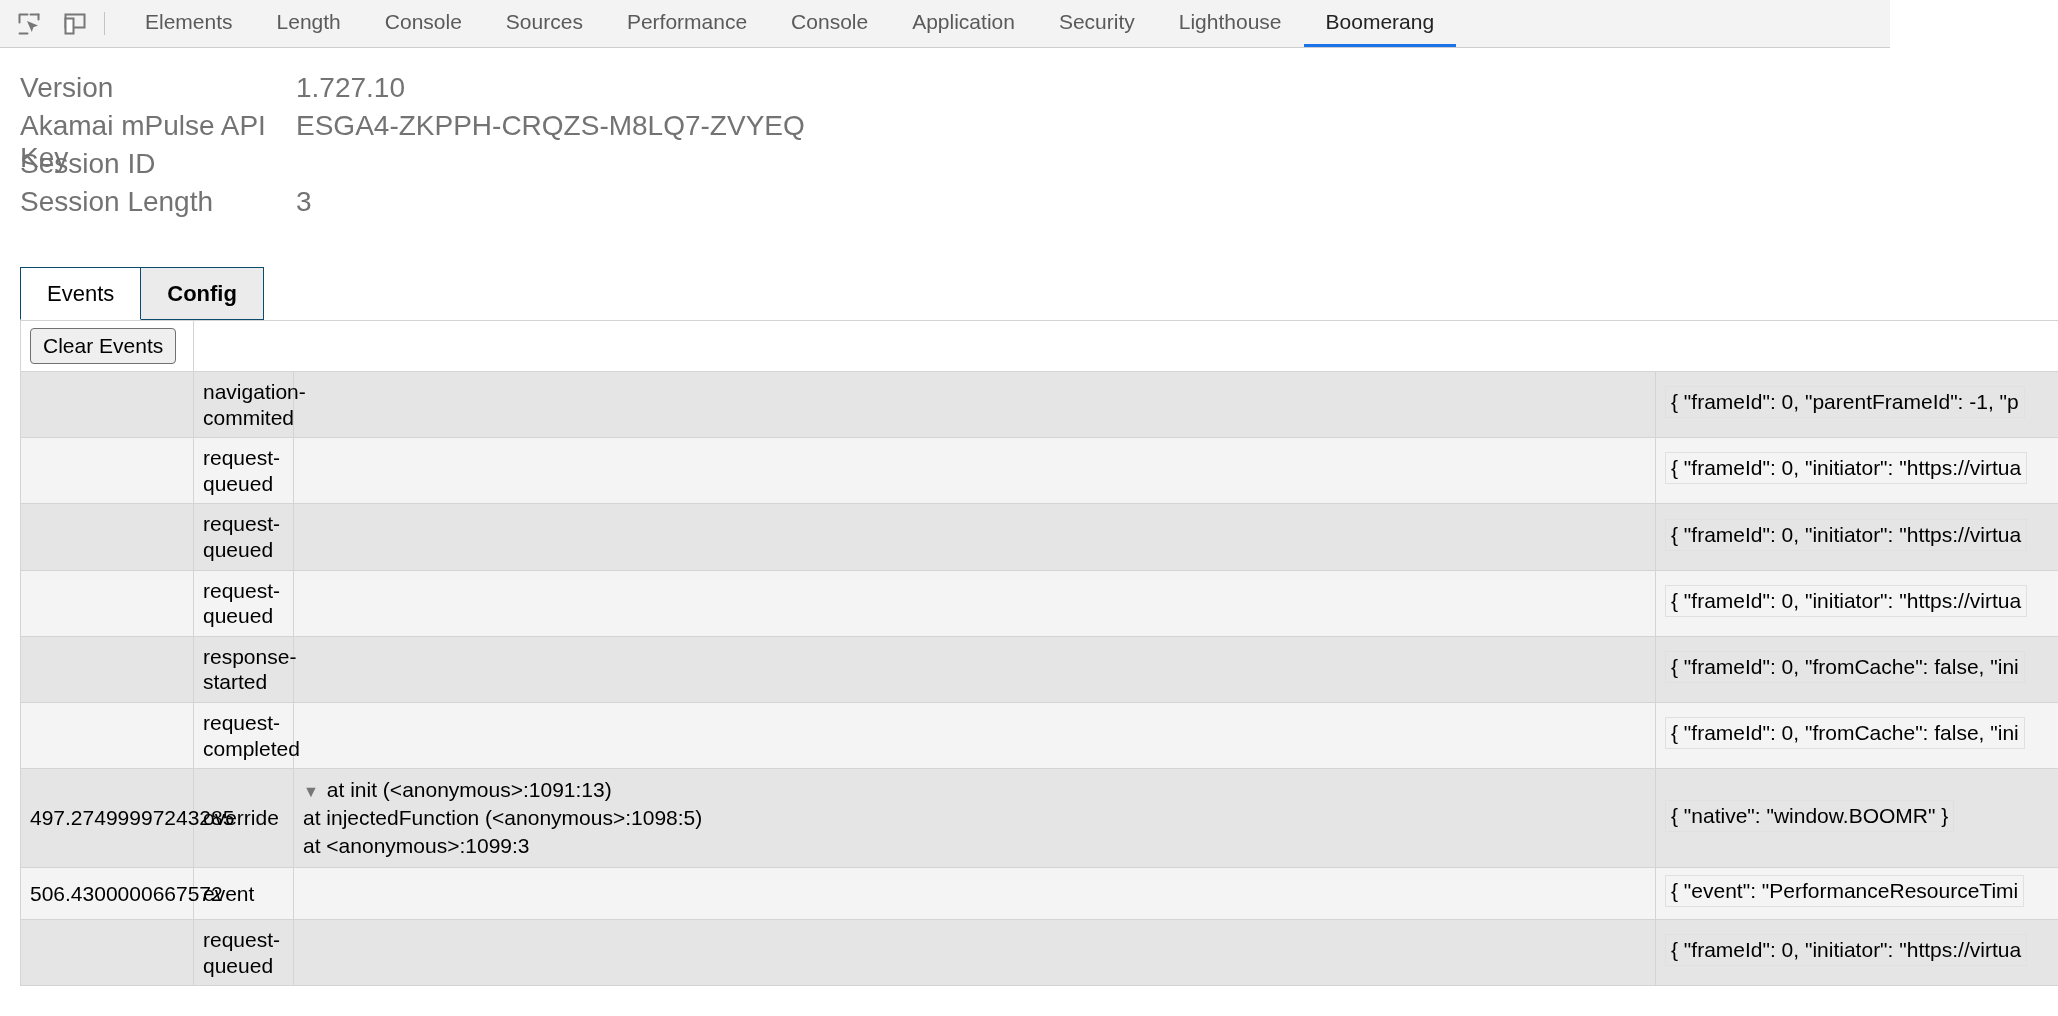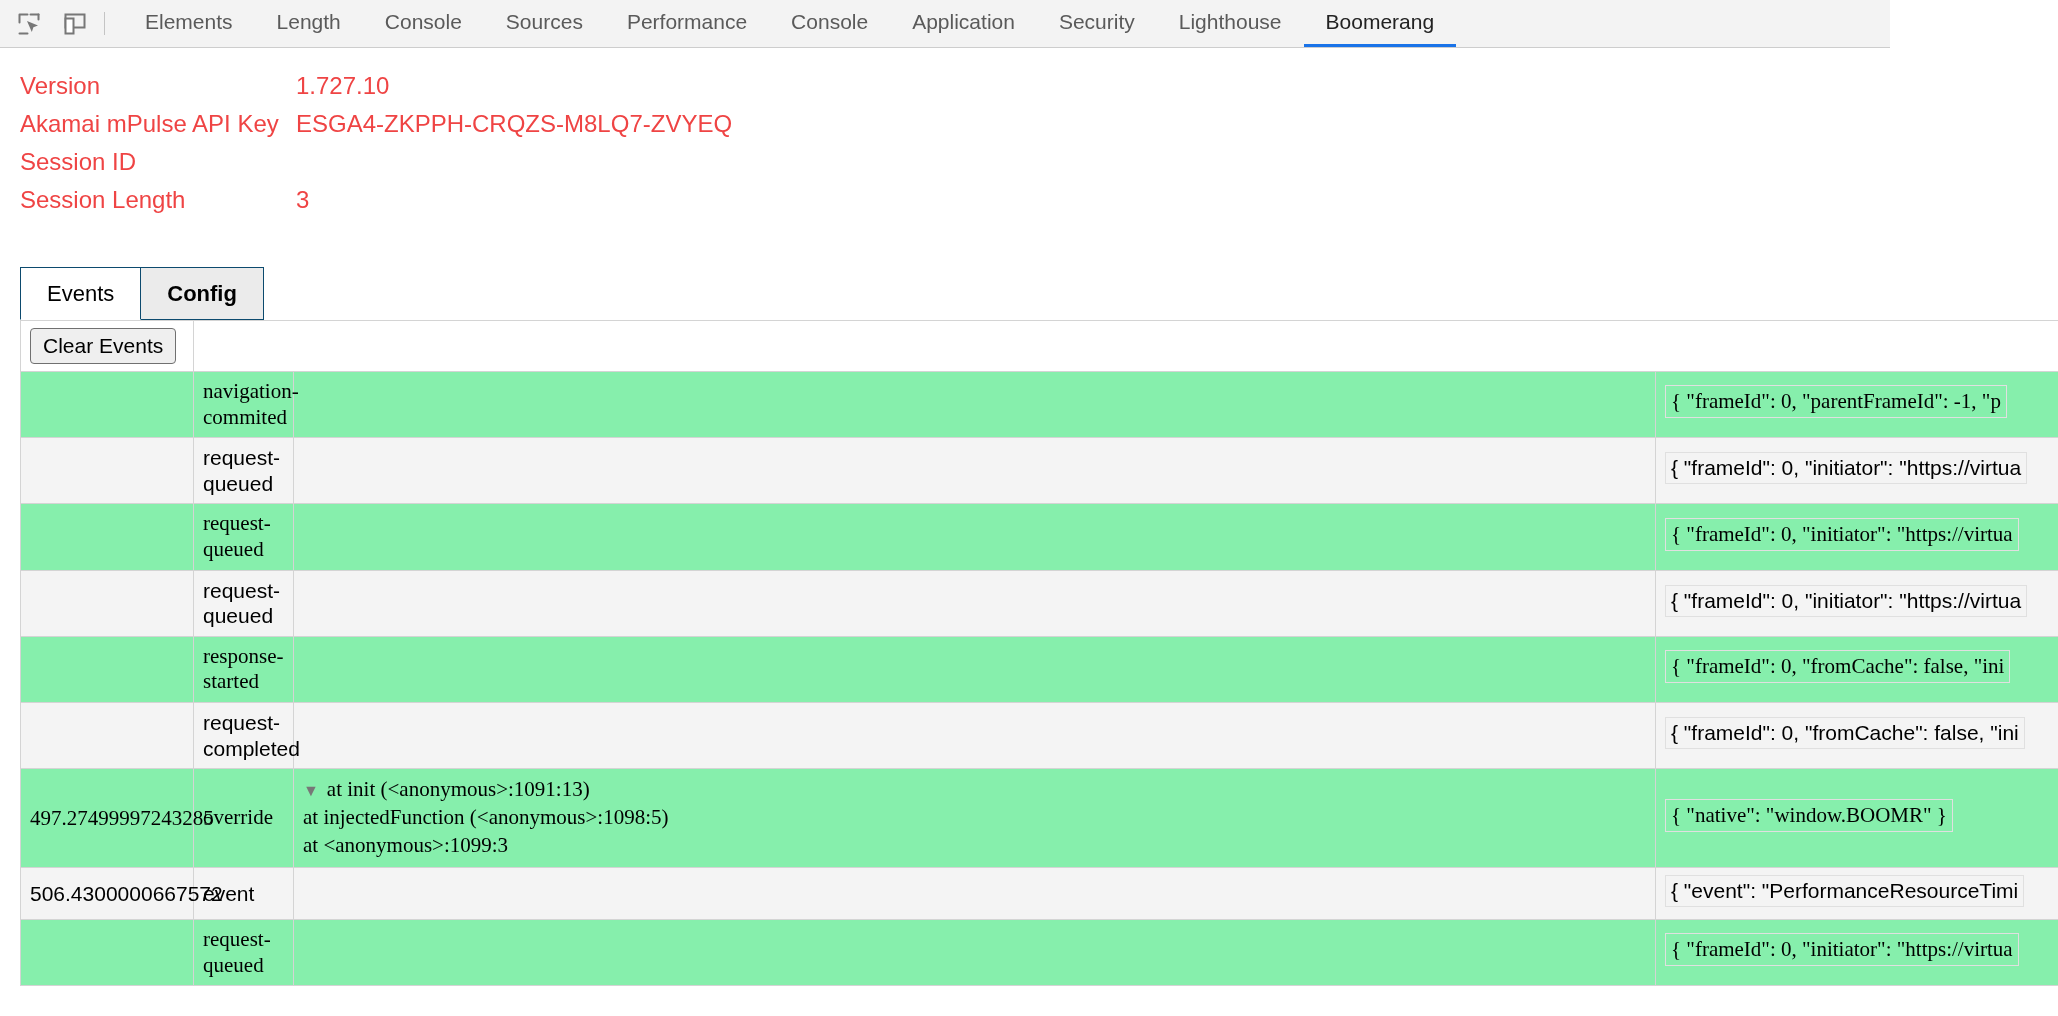--- a/index.html
+++ b/index.html
@@ -52,22 +52,22 @@
     white-space: nowrap;
   }
   .tab.active {
     color: #222222;
     border-bottom: 3px solid #1a73e8;
   }
 
   
   .info {
     padding: 24px 0 0 20px;
-    font-size: 24px;
-    color: #ef4444;
+    font-size: 28px;
+    color: #737373;
   }
   .info-row {
     display: flex;
     align-items: baseline;
     height: 38px;
   }
   .info-label { width: 276px; flex: 0 0 276px; }
   .info-value { white-space: nowrap; }
 
   
@@ -124,21 +124,21 @@
     font-family: "Liberation Sans", sans-serif;
     font-size: 21px;
     padding: 5px 12px;
     background: #efefef;
     border: 1px solid #707070;
     border-radius: 4px;
     color: #000;
     cursor: pointer;
   }
 
-  tbody tr.odd  td { background: #86efac; font-family: Liberation Serif, serif; }
+  tbody tr.odd  td { background: #e5e5e5; }
   tbody tr.even td { background: #f4f4f4; }
 
   td.c-time-cell { white-space: nowrap; }
   td.c-type-cell { line-height: 1.22; }
   .json-box {
     display: inline-block;
     border: 1px solid #e0e0e0;
     padding: 3px 5px;
     white-space: nowrap;
     overflow: hidden;

